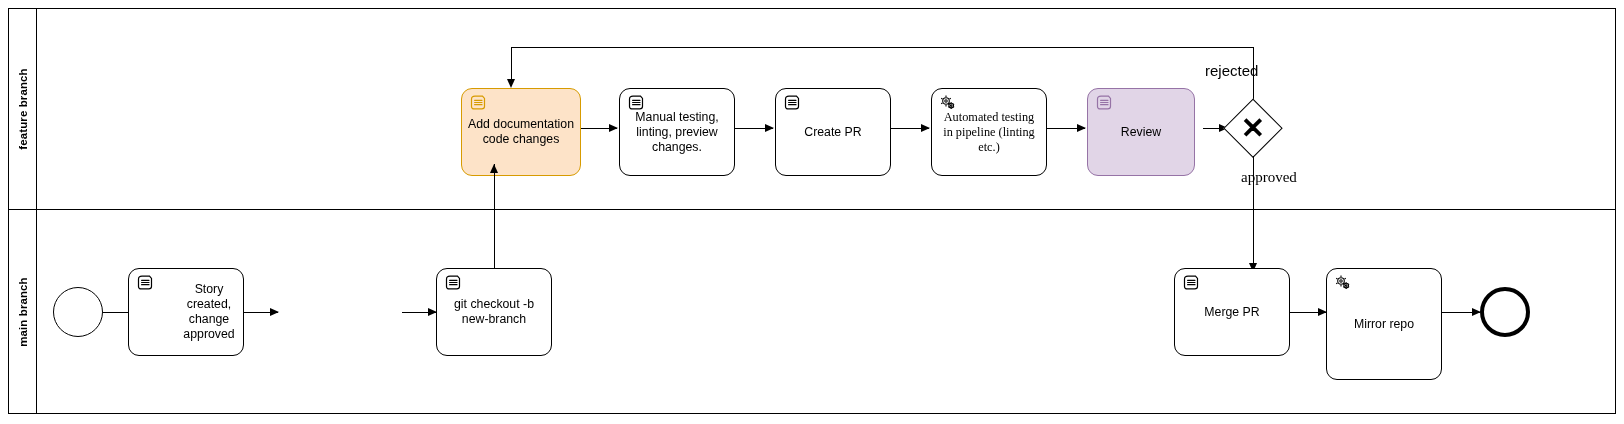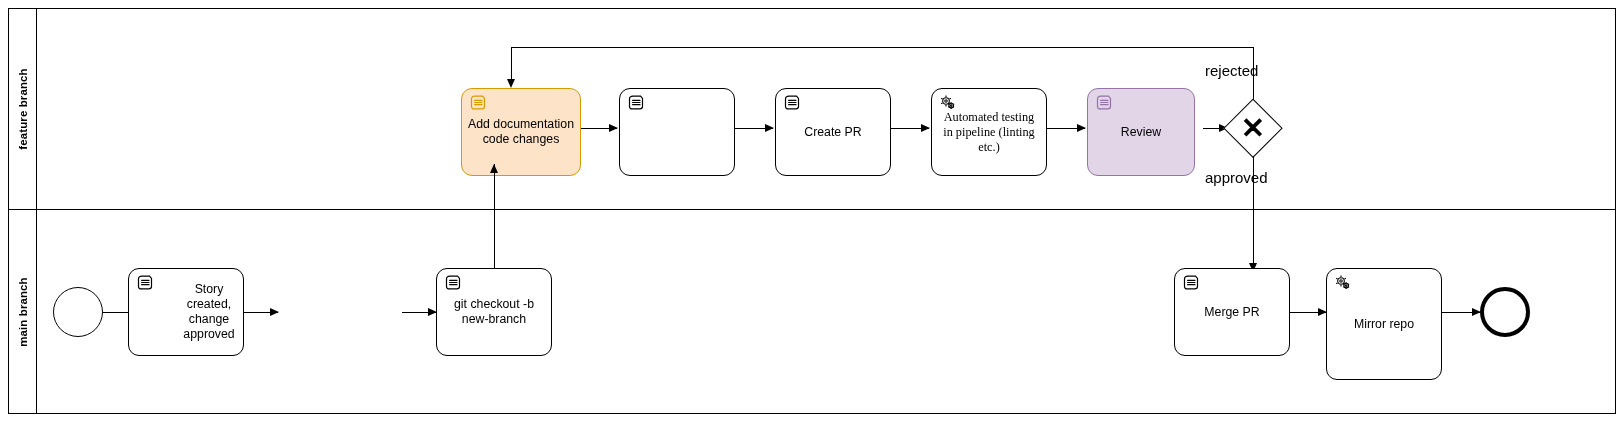--- a/index.html
+++ b/index.html
@@ -80,20 +80,21 @@
         <div class="flow h" style="left:544px;top:118.5px;width:36px;"></div>
         <div class="arrow right" style="left:572px;top:114.5px;"></div>
 
         <div class="task" style="left:582px;top:79px;width:116px;height:88px;">
           <span class="task-icon">
             <svg width="19" height="17" viewBox="0 0 19 17">
               <path d="M3.5 5.2 C3.5 3.4 5 2.2 7 2.2 L14.5 2.2 L16.5 4.4 L16.5 12.6 C16.5 14 15.3 14.9 13.8 14.9 L6 14.9 C4.6 14.9 3.5 13.9 3.5 12.4 Z" fill="none" stroke="#000" stroke-width="1.2"></path>
               <path d="M6.6 6.3 L14 6.3 M6.6 8.5 L14 8.5 M6.6 10.7 L14 10.7" stroke="#000" stroke-width="1.2" stroke-linecap="round"></path>
             </svg>
           </span>
+          <span class="task-label">Manual testing, linting, preview changes.</span>
         </div>
 
         <div class="flow h" style="left:698px;top:118.5px;width:38px;"></div>
         <div class="arrow right" style="left:728px;top:114.5px;"></div>
 
         <div class="task" style="left:738px;top:79px;width:116px;height:88px;">
           <span class="task-icon">
             <svg width="19" height="17" viewBox="0 0 19 17">
               <path d="M3.5 5.2 C3.5 3.4 5 2.2 7 2.2 L14.5 2.2 L16.5 4.4 L16.5 12.6 C16.5 14 15.3 14.9 13.8 14.9 L6 14.9 C4.6 14.9 3.5 13.9 3.5 12.4 Z" fill="none" stroke="#000" stroke-width="1.2"></path>
               <path d="M6.6 6.3 L14 6.3 M6.6 8.5 L14 8.5 M6.6 10.7 L14 10.7" stroke="#000" stroke-width="1.2" stroke-linecap="round"></path>
@@ -139,21 +140,21 @@
 
         <div class="gateway" style="left:1188px;top:91px;width:56px;height:56px;">
           <span class="diamond"></span>
           <span class="xmark">✕</span>
         </div>
 
         <span class="flow-label" style="left:1168px;top:53px;">rejected</span>
 
         <div class="flow v" style="left:1215.5px;top:147px;height:54px;"></div>
 
-        <span class="flow-label" style="left:1168px;top:160px;">approved</span>
+        <span class="flow-label" style="left:1204px;top:160px;font-family:Liberation Serif, serif;">approved</span>
 
       </div>
     </div>
 
     <div class="lane last" style="left:0;top:201px;width:100%;height:203px;">
       <div class="lane-header">
         <span class="lane-label">main branch</span>
       </div>
       <div class="lane-body">
 

